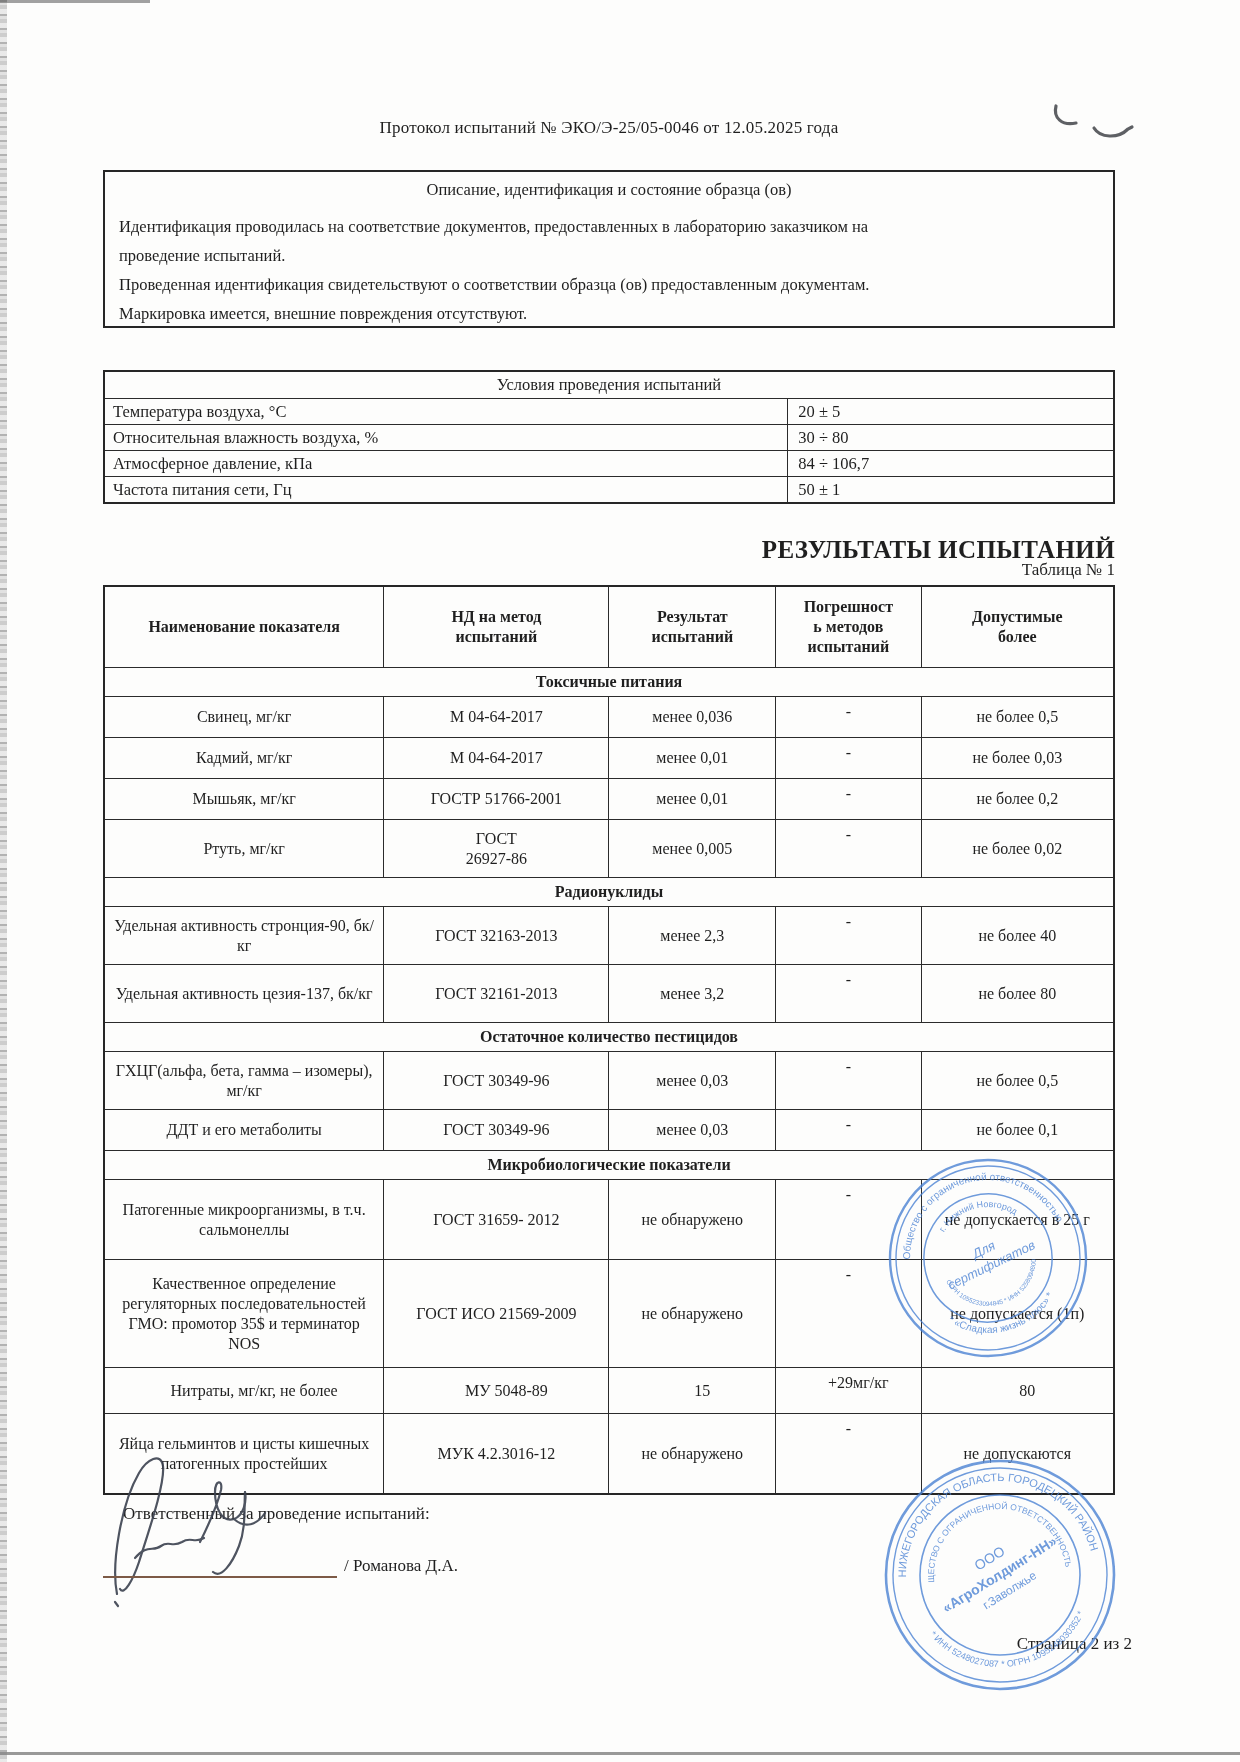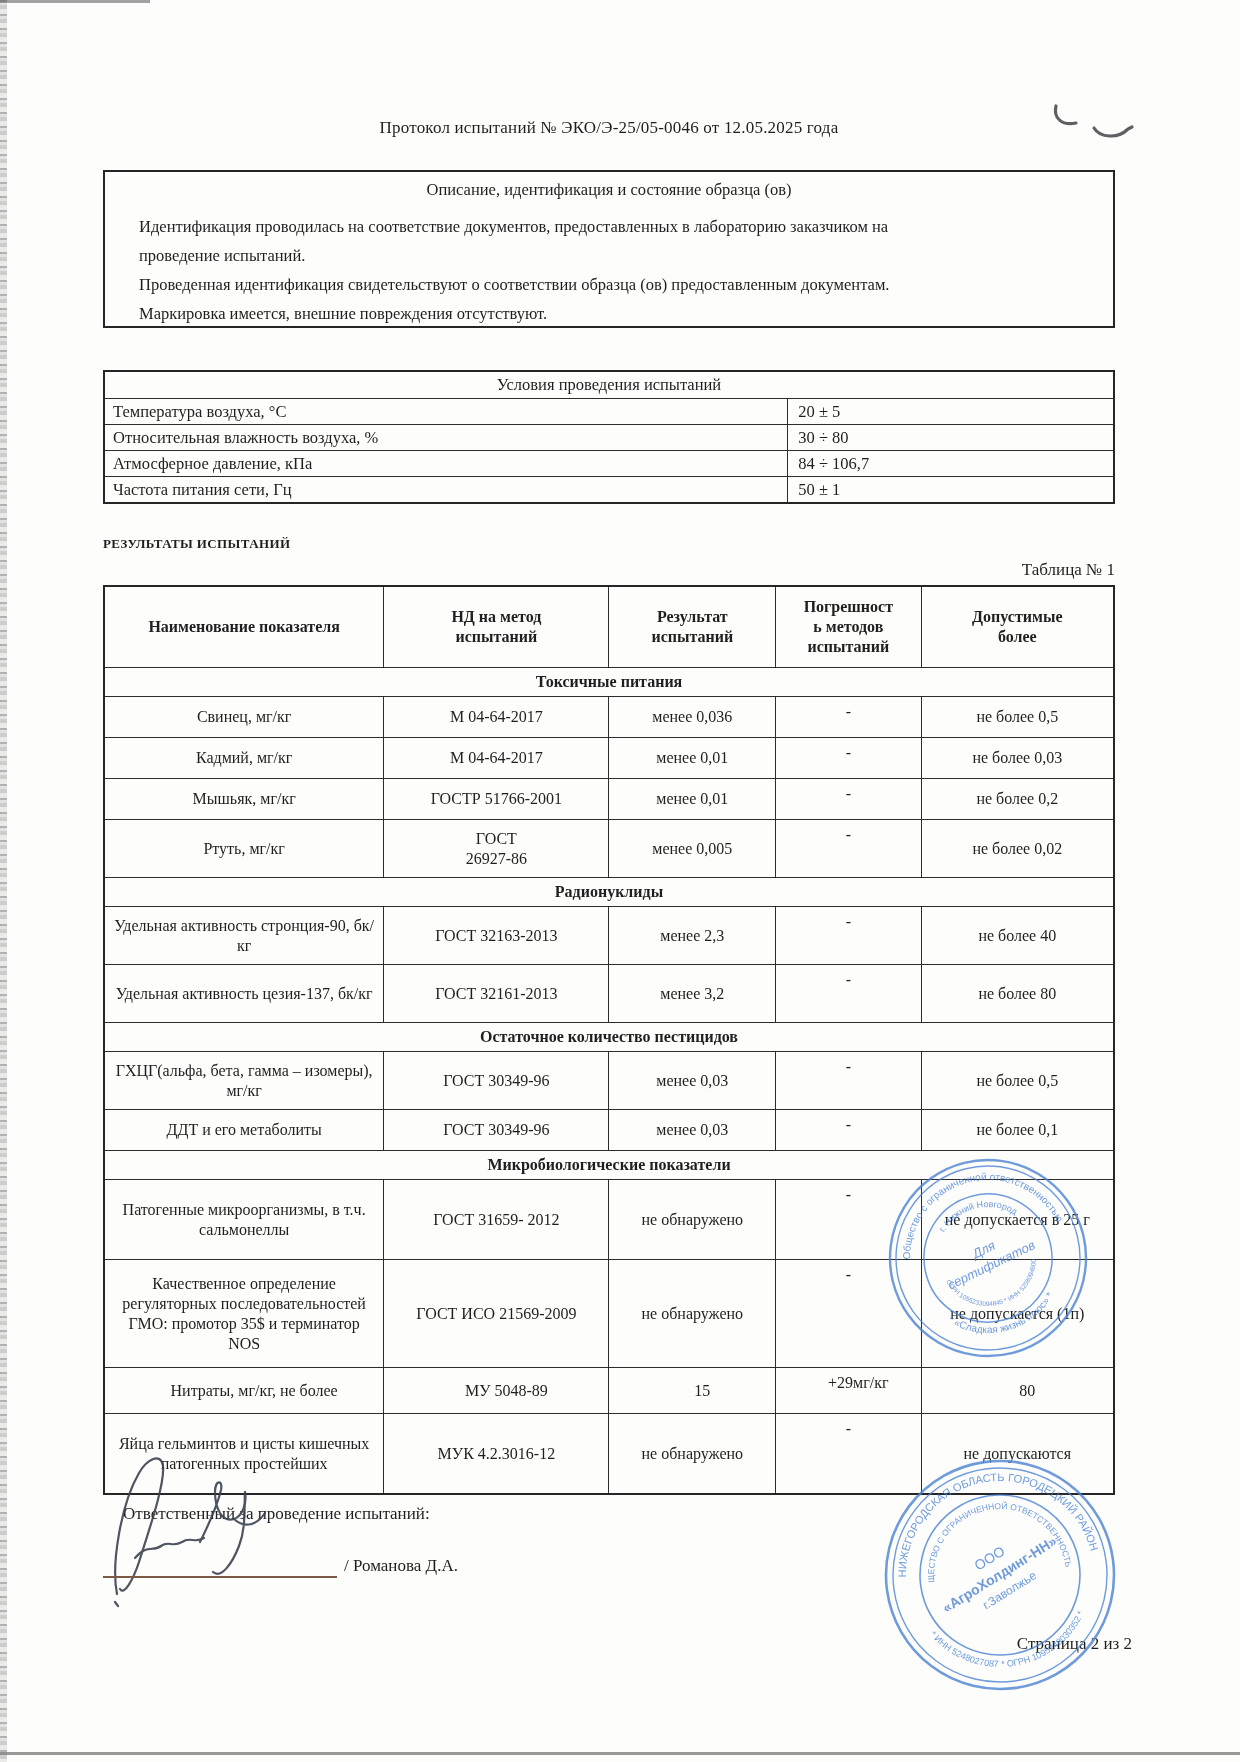--- a/index.html
+++ b/index.html
@@ -14,31 +14,31 @@
   .scan-bottom{position:absolute;left:0;top:1752px;width:1240px;height:3px;background:#6e6e6e;opacity:.7;}
 
   .abs{position:absolute;}
   .content-x{left:103px;width:1012px;}
 
   .doc-title{top:118px;text-align:center;font-size:17px;letter-spacing:.2px;}
 
   .desc-box{top:170px;height:158px;border:2px solid #262626;box-sizing:border-box;
     padding:8px 14px 0 14px;font-size:16.5px;}
   .desc-title{text-align:center;margin-bottom:12px;}
-  .desc-line{line-height:29px;margin-left:20px;}
+  .desc-line{line-height:29px;}
 
   table{border-collapse:collapse;width:100%;}
   .cond-table-wrap{top:370px;}
   .cond-table, .res-table{border:2px solid #262626;}
   .cond-table td{border:1.8px solid #2b2b2b;font-size:16.5px;padding:1px 8px;height:23px;}
   .cond-table .cond-head td{text-align:center;height:24px;}
   .cond-table .c-label{width:67.7%;text-align:left;}
   .cond-table .c-value{text-align:left;padding-left:10px;}
 
-  .results-title{top:536px;text-align:left;font-size:13px;font-weight:bold;letter-spacing:.4px;}
+  .results-title{top:536px;text-align:right;font-size:25px;font-weight:bold;letter-spacing:.4px;}
   .table-caption{top:560px;text-align:right;font-size:17px;padding-right:2px;}
 
   .res-wrap{top:585px;}
   .res-table td{border:1.8px solid #2b2b2b;font-size:16px;line-height:20px;
     text-align:center;vertical-align:middle;padding:2px 6px;}
   .res-table .head td{font-weight:bold;height:76px;}
   .res-table .sec td{font-weight:bold;height:24px;}
   .res-table .c1{width:27.7%;}
   .res-table .c2{width:22.3%;}
   .res-table .c3{width:16.5%;}

